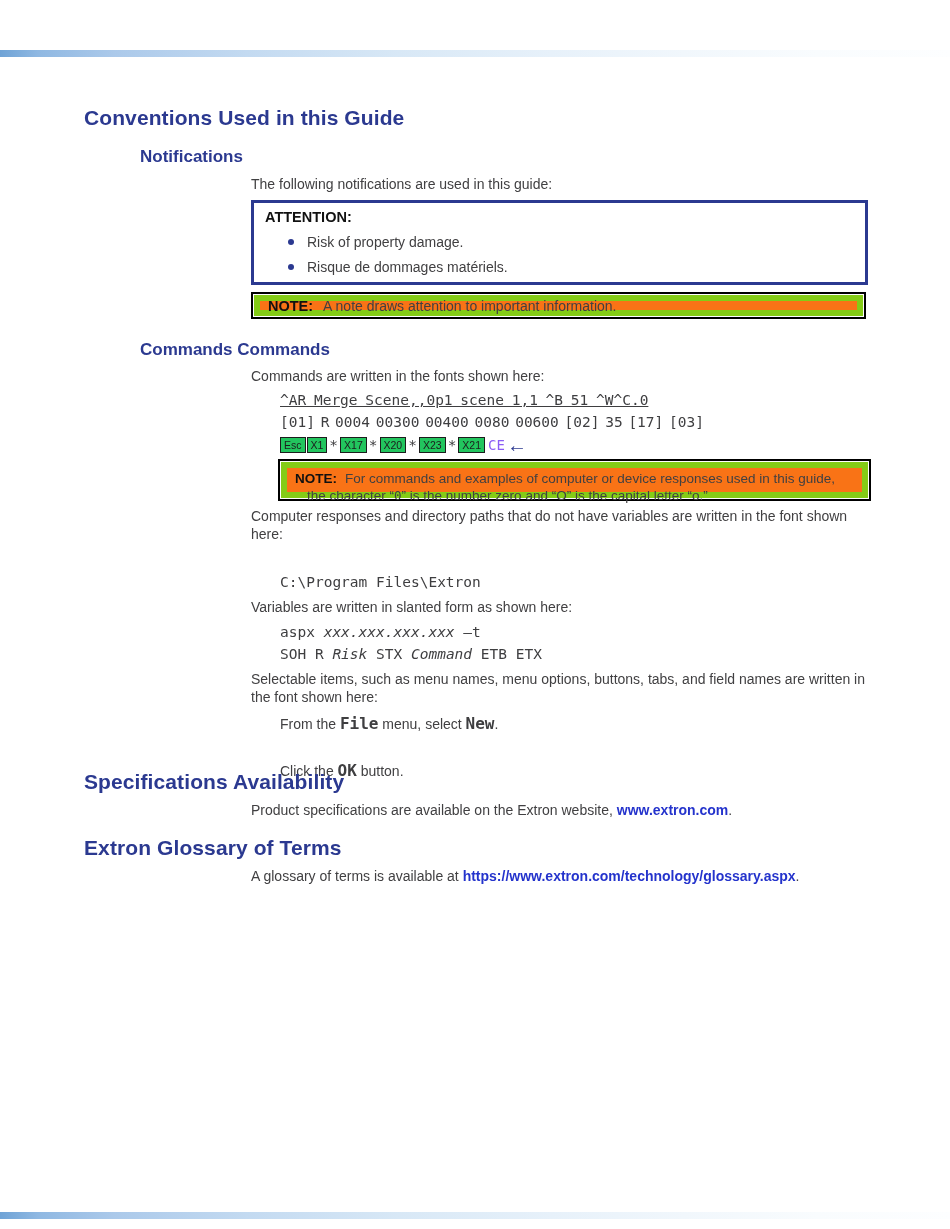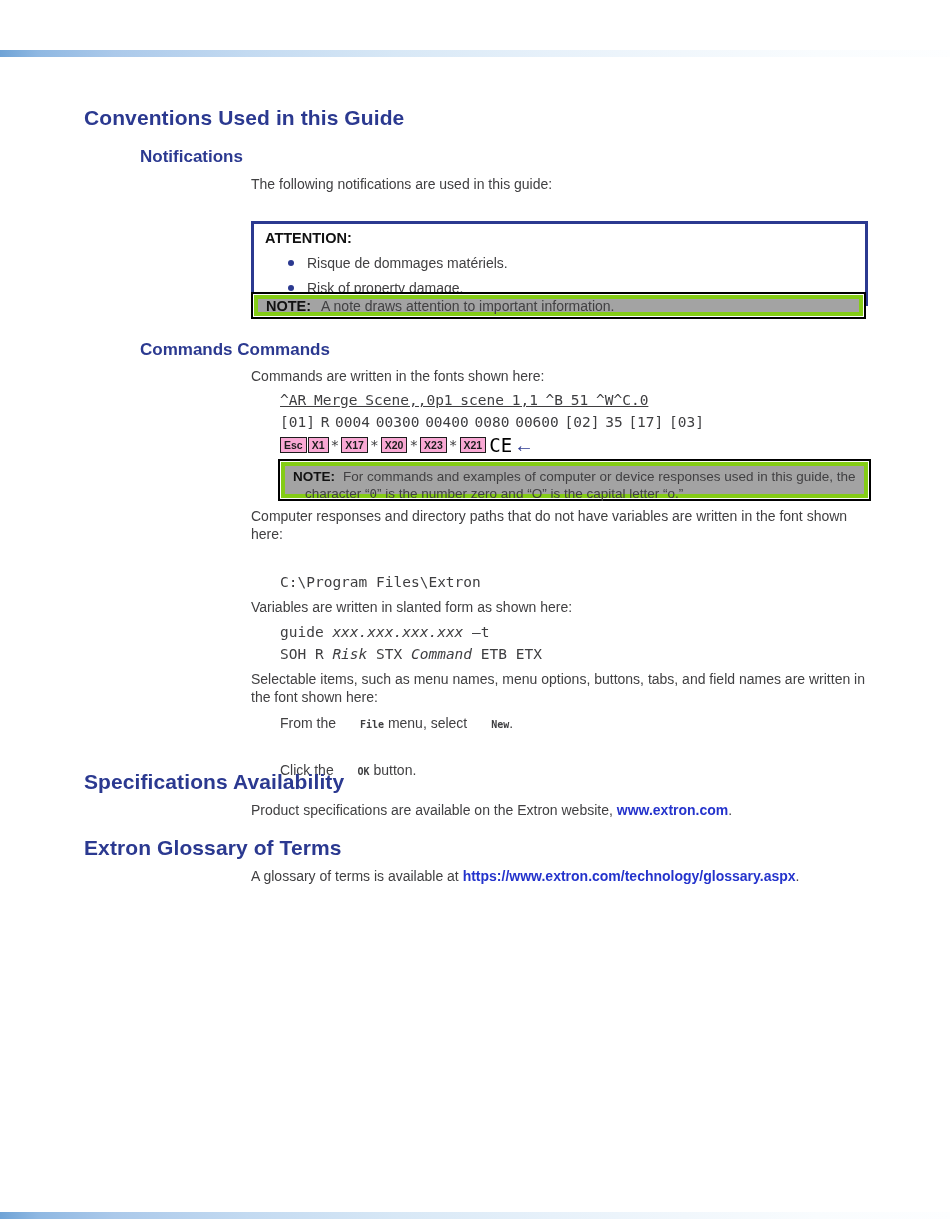--- a/index.html
+++ b/index.html
@@ -15,61 +15,61 @@
     left:0; right:0; height:7px;
     background:linear-gradient(90deg,#6fa3d6 0%,#8fb8e2 4%,#abc9ea 12%,#c3daf1 26%,#d8e8f6 42%,#e7f1fa 58%,#f1f7fc 72%,#f9fcfe 86%,#fdfeff 100%);
   }
   #top-bar { top:50px; }
   #bottom-bar { bottom:0; }
   .h1 { color:#2b3990; font-weight:bold; font-size:21px; letter-spacing:0.1px; }
   .h2 { color:#2b3990; font-weight:bold; font-size:17px; }
   .body-text { font-size:14px; line-height:17.5px; color:#414042; }
   .mono { font-family:"DejaVu Sans Mono", monospace; font-size:14.5px; color:#3e3e40; }
   .mono-italic { font-style:italic; }
-  .mono-inline { font-family:"DejaVu Sans Mono", monospace; font-size:10px; font-weight:bold; color:#3e3e40;margin-left:20px; }
+  .mono-inline { font-family:"DejaVu Sans Mono", monospace; font-size:16px; font-weight:bold; color:#3e3e40; }
 
   #h1-conventions { left:84px; top:106px; }
   #h2-notifications { left:140px; top:147px; }
   #p-notifications-intro { left:251px; top:176px; }
 
   #attention-box {
     left:251px; top:200px; width:617px; height:85px;
-    border:3px solid #2b3990; background:#fff; padding:6px 11px 0 11px;margin-top:21px;
+    border:3px solid #2b3990; background:#fff; padding:6px 11px 0 11px;
   }
   #attention-label { font-size:14.5px; font-weight:bold; color:#111111; }
   #attention-list { list-style:none; margin:7px 0 0 23px; }
   #attention-list li {
     position:relative; padding-left:19px; height:25px; line-height:21px;
     font-size:14px; color:#414042;
   }
   #attention-list li::before {
     content:""; position:absolute; left:0; top:7px; width:6px; height:6px;
     border-radius:50%; background:#2b3990;
   }
 
   .note-outer { border:2px solid #000; padding:1px; background:#fff; }
-  .note-inner { border:4px solid #84cc16; height:100%; background:#a3a3a3; }
+  .note-inner { border:6px solid #84cc16; height:100%; background:#f97316; }
   #note-box-1 { left:251px; top:292px; width:615px; height:27px; }
   #note-box-1 .note-inner { padding:1px 8px; display:flex; align-items:center; }
   .note-label { font-weight:bold; color:#111111; font-size:14.5px; margin-right:10px; }
   .note-text { font-size:14px; color:#414042; }
 
   #h2-software { left:140px; top:340px; }
   #p-commands-intro { left:251px; top:368px; }
   #code-cmd-1 { left:280px; top:392px; word-spacing:-1px;text-decoration:underline; }
   #code-cmd-2 { left:280px; top:414px; word-spacing:-3px; }
 
   #key-line { left:280px; top:436px; height:18px; display:flex; align-items:center; }
   .key {
-    display:inline-block; border:1.5px solid #1c1c1c; background:#f9a8d4;
-    font-size:10.5px; font-weight:bold; color:#1c1c1c;
+    display:inline-block; border:1.5px solid #1c1c1c; background:#22c55e;
+    font-size:10.5px; font-weight:normal; color:#1c1c1c;
     padding:1px 3px; line-height:12px; margin-right:1px;
   }
   .star { font-family:"DejaVu Sans Mono", monospace; font-size:14.5px; color:#3e3e40; margin:0 2px 0 1px; }
-  .ce { font-family:"DejaVu Sans Mono", monospace; font-size:19px; color:#000000; margin-left:2px; }
+  .ce { font-family:"DejaVu Sans Mono", monospace; font-size:14px; color:#8b5cf6; margin-left:2px; }
   .arrow { color:#2b3990; font-size:20px; font-weight:bold; line-height:12px; margin-left:2px; }
 
   #note-box-2 { left:278px; top:459px; width:593px; height:42px; }
   #note-box-2 .note-inner { padding:2px 8px; }
   #note-box-2 p { font-size:13.5px; line-height:17px; color:#414042; padding-left:12px; text-indent:-12px; }
   #note-box-2 .note-label { font-size:13.5px; margin-right:8px; }
   .mono-zero { font-family:"DejaVu Sans Mono", monospace; font-size:12.5px; color:#3e3e40; }
 
   #p-computer { left:251px; top:508px; width:620px; }
   #code-reply { left:280px; top:552px; }
@@ -97,22 +97,22 @@
 
   <h1 id="h1-conventions" class="abs h1">Conventions Used in this Guide</h1>
 
   <h2 id="h2-notifications" class="abs h2">Notifications</h2>
 
   <p id="p-notifications-intro" class="abs body-text">The following notifications are used in this guide:</p>
 
   <div id="attention-box" class="abs">
     <div id="attention-label">ATTENTION:</div>
     <ul id="attention-list">
+      <li>Risk of property damage.</li>
       <li>Risque de dommages matériels.</li>
-      <li>Risk of property damage.</li>
     </ul>
   </div>
 
   <div id="note-box-1" class="abs note-outer">
     <div class="note-inner">
       <span class="note-label">NOTE:</span>
       <span class="note-text">A note draws attention to important information.</span>
     </div>
   </div>
 
@@ -145,21 +145,21 @@
     </div>
   </div>
 
   <p id="p-computer" class="abs body-text">Computer responses and directory paths that do not have variables are written in the font shown here:</p>
 
 
   <div id="code-path" class="abs mono">C:\Program Files\Extron</div>
 
   <p id="p-variables" class="abs body-text">Variables are written in slanted form as shown here:</p>
 
-  <div id="code-ping" class="abs mono"><span>guide </span><span class="mono-italic">xxx.xxx.xxx.xxx</span><span> –t</span></div>
+  <div id="code-ping" class="abs mono"><span>aspx </span><span class="mono-italic">xxx.xxx.xxx.xxx</span><span> –t</span></div>
 
   <div id="code-soh" class="abs mono"><span>SOH R </span><span class="mono-italic">Risk</span><span> STX </span><span class="mono-italic">Command</span><span> ETB ETX</span></div>
 
   <p id="p-selectable" class="abs body-text">Selectable items, such as menu names, menu options, buttons, tabs, and field names are written in the font shown here:</p>
 
   <div id="ex-file" class="abs body-text"><span>From the </span><span class="mono-inline">File</span><span> menu, select </span><span class="mono-inline">New</span><span>.</span></div>
 
   <div id="ex-ok" class="abs body-text"><span>Click the </span><span class="mono-inline">OK</span><span> button.</span></div>
 
   <h1 id="h1-specs" class="abs h1">Specifications Availability</h1>

